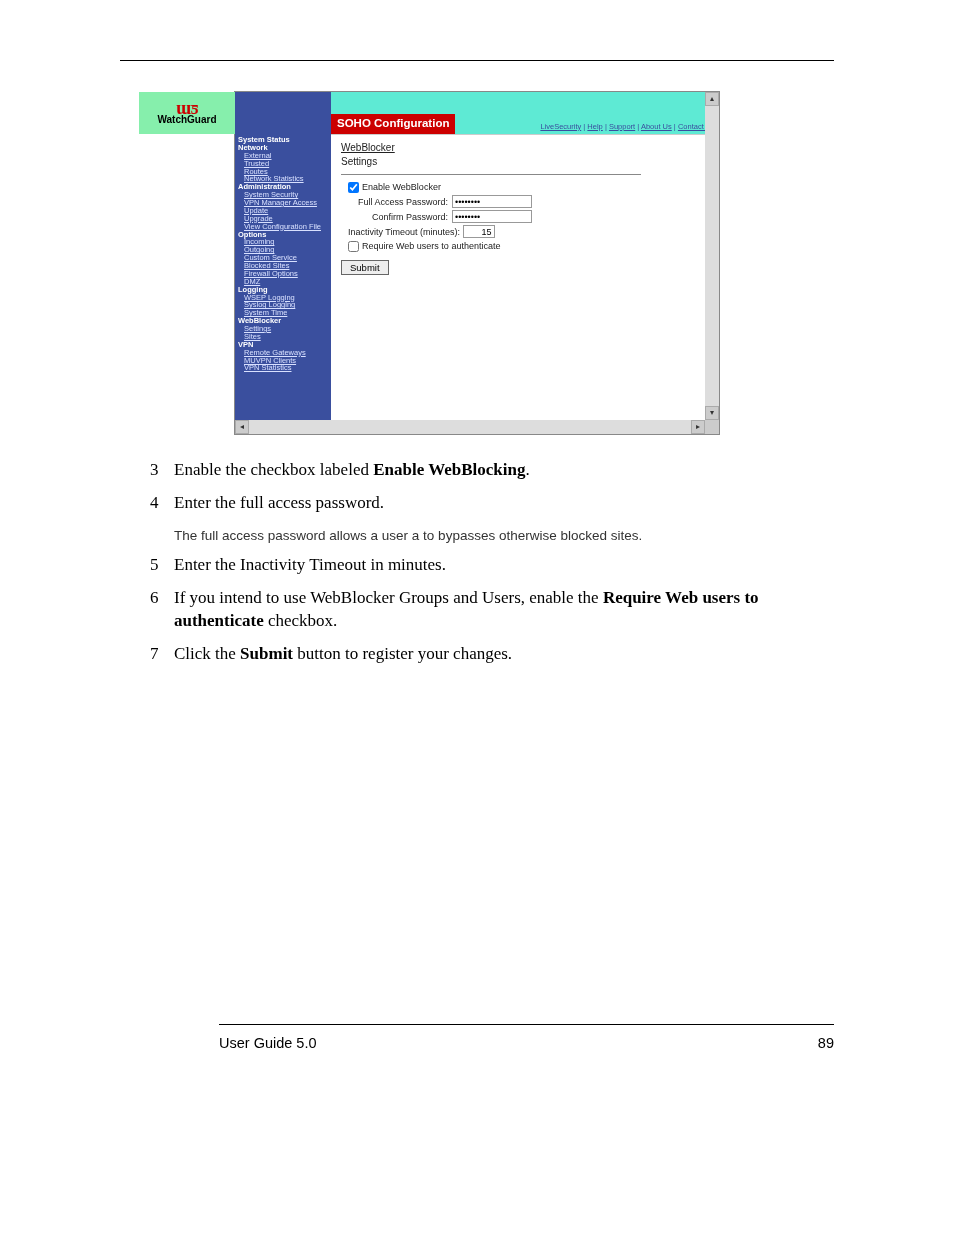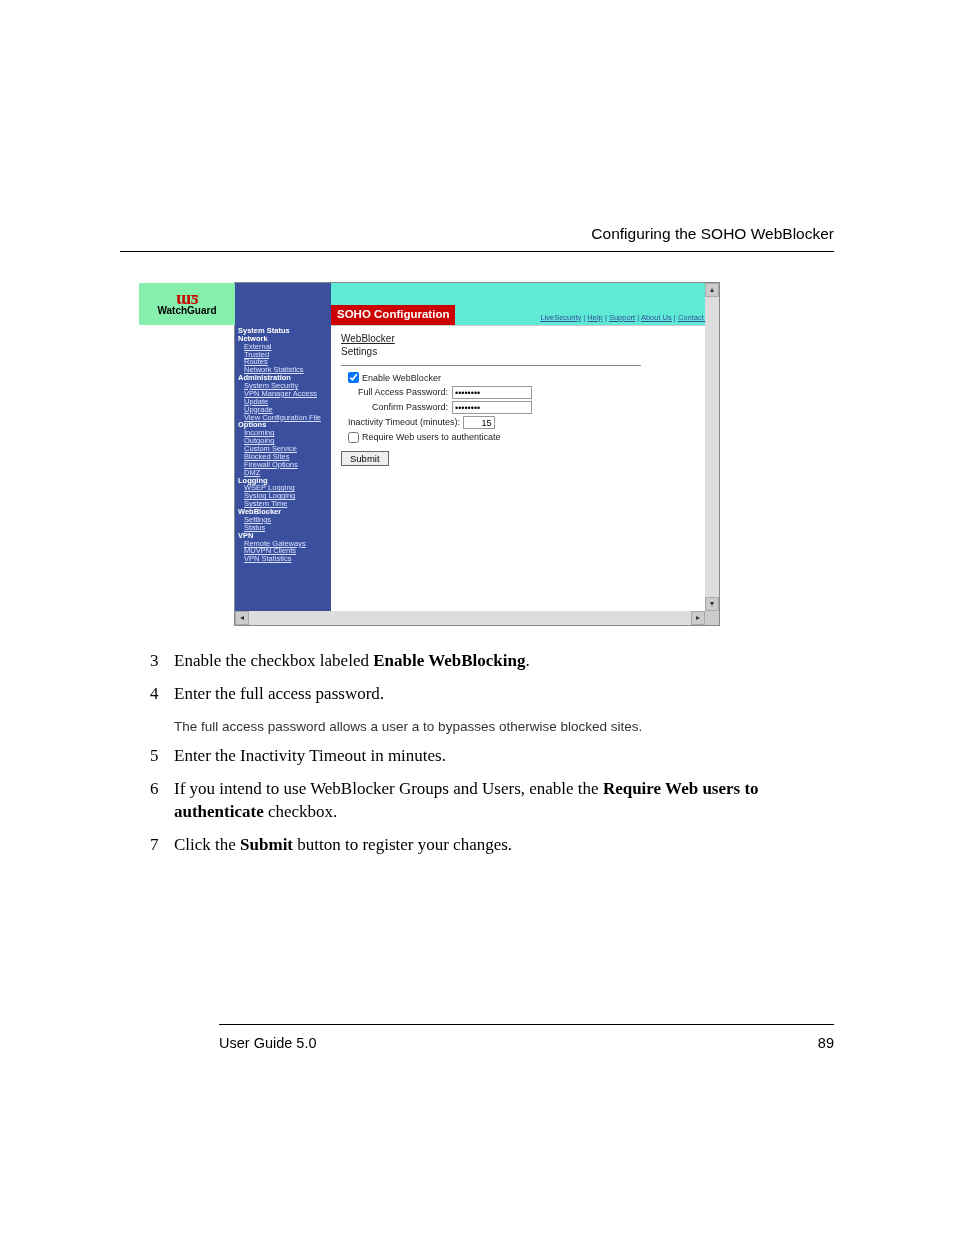--- a/index.html
+++ b/index.html
@@ -235,21 +235,20 @@
     font-size: 14.5px;
     font-family: Arial, Helvetica, sans-serif;
     margin-top: 12px;
   }
 </style>
 </head>
 <body>
 
 <div class="page">
 
-  <div class="header-title">Configuring the SOHO WebBlocker</div>
   <hr class="header-rule">
 
   <div class="screenshot">
     <div class="ss-inner">
 
       <div class="ss-sidebar">
         <div class="ss-logo-area">
           <span class="logo-glyph">ɯƽ</span>
           <span class="logo-text">WatchGuard</span>
         </div>
@@ -272,21 +271,21 @@
         <div class="sub">Custom Service</div>
         <div class="sub">Blocked Sites</div>
         <div class="sub">Firewall Options</div>
         <div class="sub">DMZ</div>
         <div class="hbold">Logging</div>
         <div class="sub">WSEP Logging</div>
         <div class="sub">Syslog Logging</div>
         <div class="sub">System Time</div>
         <div class="hbold">WebBlocker</div>
         <div class="sub">Settings</div>
-        <div class="sub">Status</div>
+        <div class="sub">Sites</div>
         <div class="hbold">VPN</div>
         <div class="sub">Remote Gateways</div>
         <div class="sub">MUVPN Clients</div>
         <div class="sub">VPN Statistics</div>
       </div>
 
       <div class="ss-main">
         <div class="ss-topbar">
           <span class="ss-redbar">SOHO Configuration</span>
           <span class="ss-toplinks">

